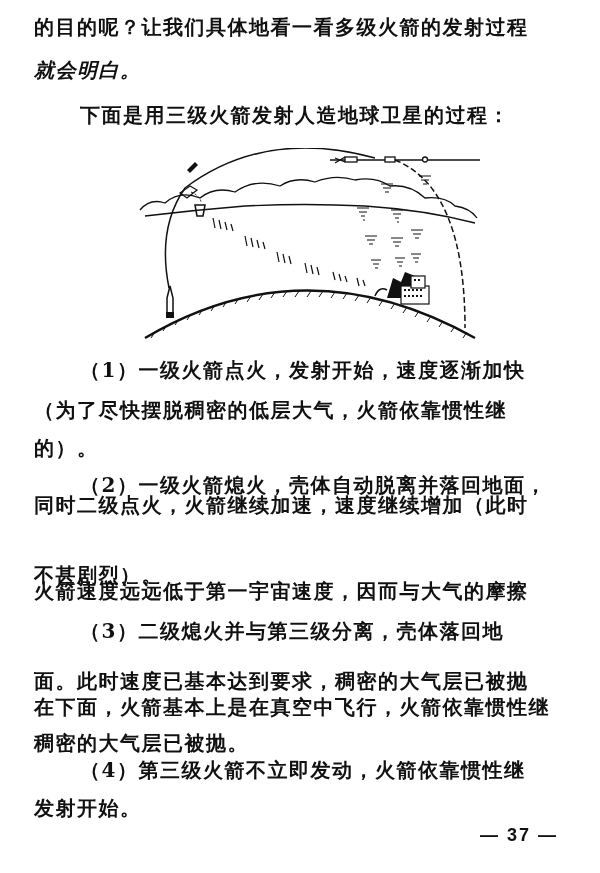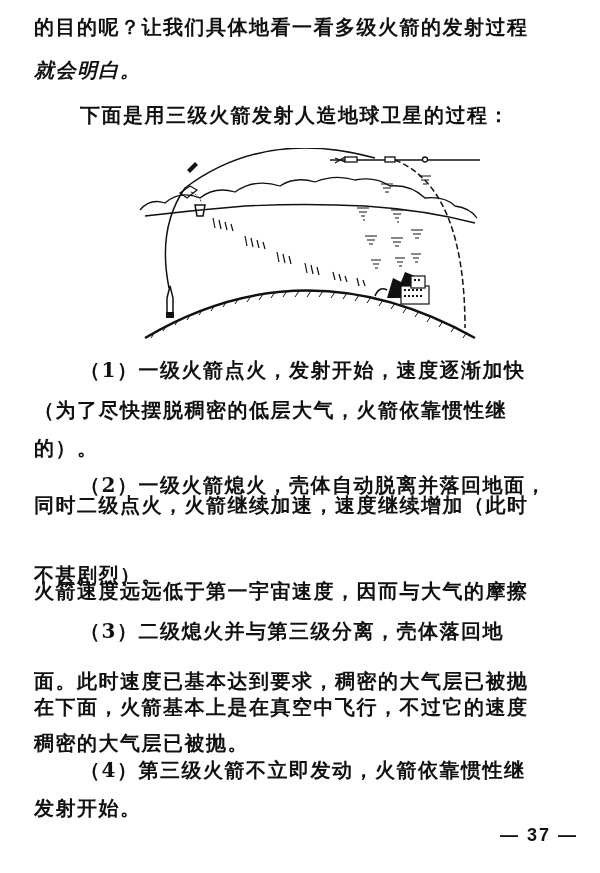--- a/index.html
+++ b/index.html
@@ -24,21 +24,20 @@
       left: 135px; top: 148px;
       width: 345px; height: 195px;
     }
     .page-number {
       position: absolute;
       left: 480px; top: 825px;
       font-size: 18px;
       font-weight: bold;
       font-family: "Liberation Sans", sans-serif;
       letter-spacing: 2px;
-      margin-left: 20px;
     }
   </style>
 </head>
 <body>
 
 <div>
 
   <div class="line" style="top:12px;">的目的呢？让我们具体地看一看多级火箭的发射过程</div>
   <div class="line" style="top:55px;font-style:italic;">就会明白。</div>
   <div class="line indent" style="top:100px;">下面是用三级火箭发射人造地球卫星的过程：</div>
@@ -153,20 +152,20 @@
   <div class="line" style="top:395px;">（为了尽快摆脱稠密的低层大气，火箭依靠惯性继</div>
   <div class="line" style="top:433px;">的）。</div>
 
   <div class="line indent" style="top:470px;">（2）一级火箭熄火，壳体自动脱离并落回地面，</div>
   <div class="line" style="top:490px;">同时二级点火，火箭继续加速，速度继续增加（此时</div>
   <div class="line" style="top:576px;">火箭速度远远低于第一宇宙速度，因而与大气的摩擦</div>
   <div class="line" style="top:560px;">不甚剧烈）。</div>
 
   <div class="line indent" style="top:616px;">（3）二级熄火并与第三级分离，壳体落回地</div>
   <div class="line" style="top:654px;margin-top:12px;">面。此时速度已基本达到要求，稠密的大气层已被抛</div>
-  <div class="line" style="top:692px;">在下面，火箭基本上是在真空中飞行，不过它的速度</div>
+  <div class="line" style="top:692px;">在下面，火箭基本上是在真空中飞行，火箭依靠惯性继</div>
   <div class="line" style="top:728px;">稠密的大气层已被抛。</div>
 
   <div class="line indent" style="top:755px;">（4）第三级火箭不立即发动，火箭依靠惯性继</div>
   <div class="line" style="top:793px;">发射开始。</div>
 
   <div class="page-number">— 37 —</div>
 </div>
 
 </body></html>

